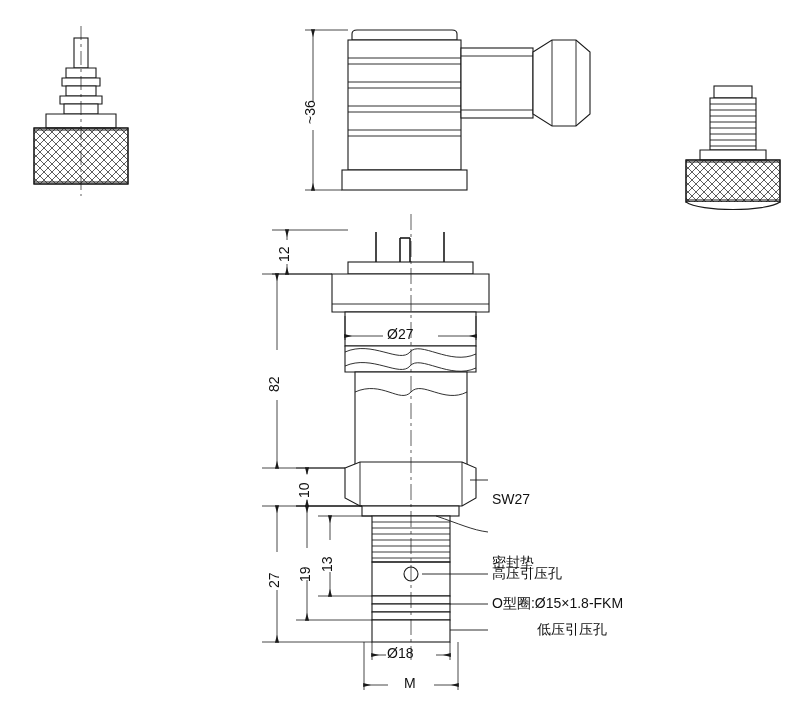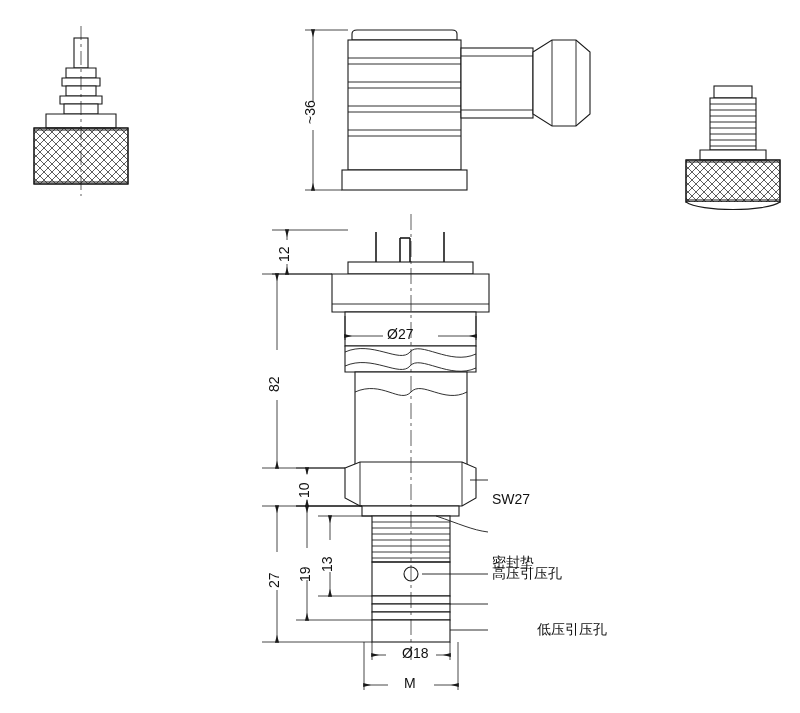--- a/index.html
+++ b/index.html
@@ -238,21 +238,22 @@
 
   <div class="lbl rot" style="left:302px; top:124px;">~36</div>
   <div class="lbl rot" style="left:276px; top:262px;">12</div>
   <div class="lbl rot" style="left:266px; top:392px;">82</div>
   <div class="lbl rot" style="left:296px; top:498px;">10</div>
   <div class="lbl rot" style="left:319px; top:572px;">13</div>
   <div class="lbl rot" style="left:297px; top:582px;">19</div>
   <div class="lbl rot" style="left:266px; top:588px;">27</div>
 
   <div class="lbl" style="left:387px; top:326px;">Ø27</div>
-  <div class="lbl" style="left:387px; top:645px;margin-left:15px;">Ø18</div>
+  <div class="lbl" style="left:387px; top:645px;">Ø18</div>
   <div class="lbl" style="left:404px; top:675px;">M</div>
 
   <div class="lbl" style="left:492px; top:491px;">SW27</div>
   <div class="lbl" style="left:492px; top:554px;">密封垫</div>
   <div class="lbl" style="left:492px; top:565px;">高压引压孔</div>
+  <div class="lbl" style="left:492px; top:595px;">O型圈:Ø15×1.8-FKM</div>
   <div class="lbl" style="left:492px; top:621px;margin-left:45px;">低压引压孔</div>
 
 </div>
 
 </body></html>

